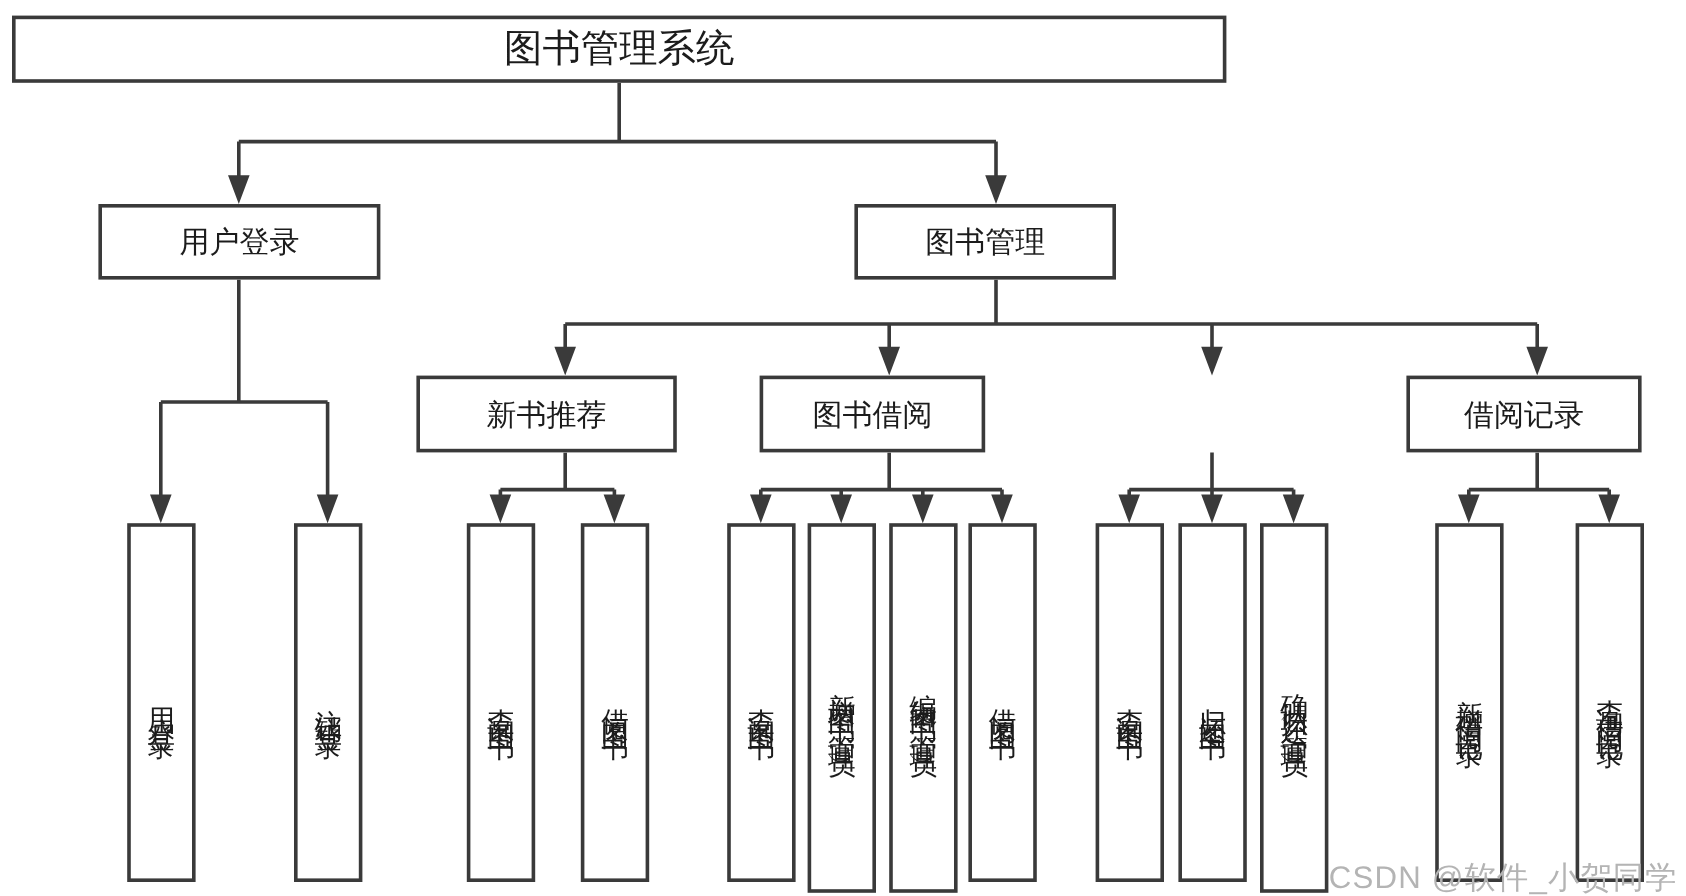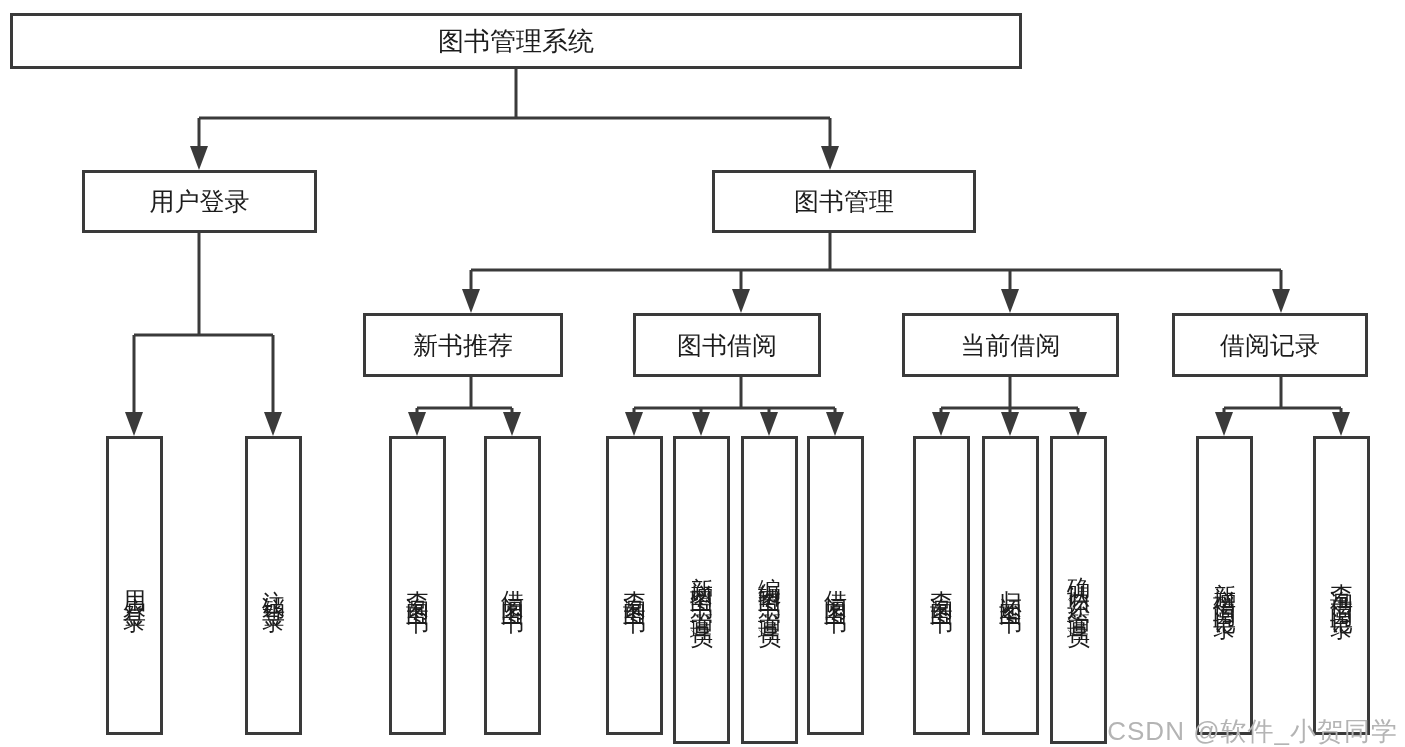--- a/index.html
+++ b/index.html
@@ -29,21 +29,21 @@
   .hnode {
     position: absolute;
     box-sizing: border-box;
     background: #ffffff;
     border: 3px solid #3a3a3a;
     display: flex;
     align-items: center;
     justify-content: center;
     white-space: nowrap;
   }
-  .root-node { font-size: 26px; }
+  .root-node { font-size: 32px; }
   .l2-node, .l3-node { font-size: 25px; }
   .vnode {
     position: absolute;
     box-sizing: border-box;
     background: #ffffff;
     border: 3px solid #3a3a3a;
     display: flex;
     align-items: center;
     justify-content: center;
     writing-mode: vertical-rl;
@@ -87,25 +87,24 @@
     <path class="shaft" d="M1010 377 V408 M941 408 H1078 M941 408 V416 M1010 408 V416 M1078 408 V416"></path>
     <path class="head" d="M932 412 L950 412 L941 436 Z M1001 412 L1019 412 L1010 436 Z M1069 412 L1087 412 L1078 436 Z"></path>
 
     <path class="shaft" d="M1281 377 V408 M1224 408 H1341 M1224 408 V416 M1341 408 V416"></path>
     <path class="head" d="M1215 412 L1233 412 L1224 436 Z M1332 412 L1350 412 L1341 436 Z"></path>
   </svg>
 
   <div class="hnode root-node" style="left:10px;top:13px;width:1012px;height:56px">图书管理系统</div>
 
   <div class="hnode l2-node" style="left:82px;top:170px;width:235px;height:63px">用户登录</div>
-  <div class="hnode l2-node" style="left:712px;top:170px;width:264px;height:63px">图书管理</div>
+  <div class="hnode l2-node" style="left:712px;top:170px;width:218px;height:63px">图书管理</div>
 
-  <div class="hnode l3-node" style="left:363px;top:313px;width:200px;height:64px">新书推荐</div>
+  <div class="hnode l3-node" style="left:347px;top:313px;width:217px;height:64px">新书推荐</div>
   <div class="hnode l3-node" style="left:633px;top:313px;width:188px;height:64px">图书借阅</div>
-  <div class="hnode l3-node" style="left:902px;top:313px;width:217px;height:64px">当前借阅</div>
   <div class="hnode l3-node" style="left:1172px;top:313px;width:196px;height:64px">借阅记录</div>
 
   <div class="vnode" style="left:106px;top:436px;width:57px;height:299px">用户登录</div>
   <div class="vnode" style="left:245px;top:436px;width:57px;height:299px">注销登录</div>
 
   <div class="vnode" style="left:389px;top:436px;width:57px;height:299px">查询图书</div>
   <div class="vnode" style="left:484px;top:436px;width:57px;height:299px">借阅图书</div>
 
   <div class="vnode" style="left:606px;top:436px;width:57px;height:299px">查询图书</div>
   <div class="vnode" style="left:673px;top:436px;width:57px;height:308px">新增图书（管理员）</div>

